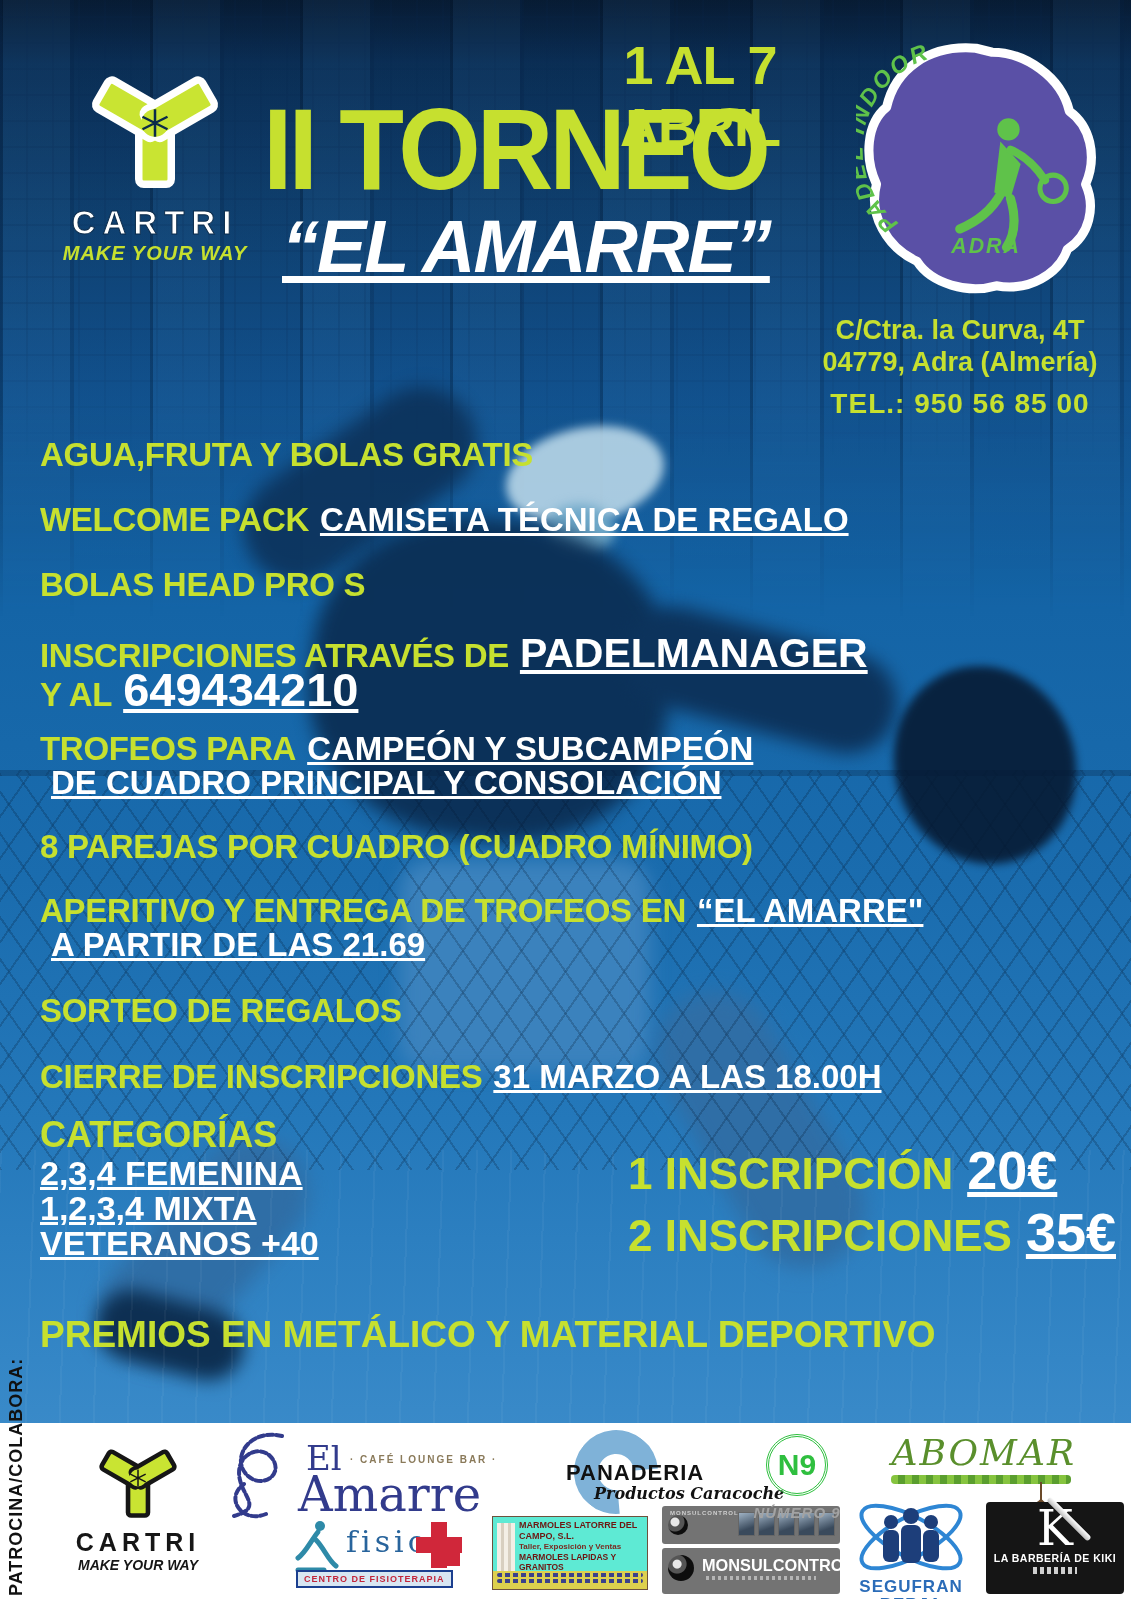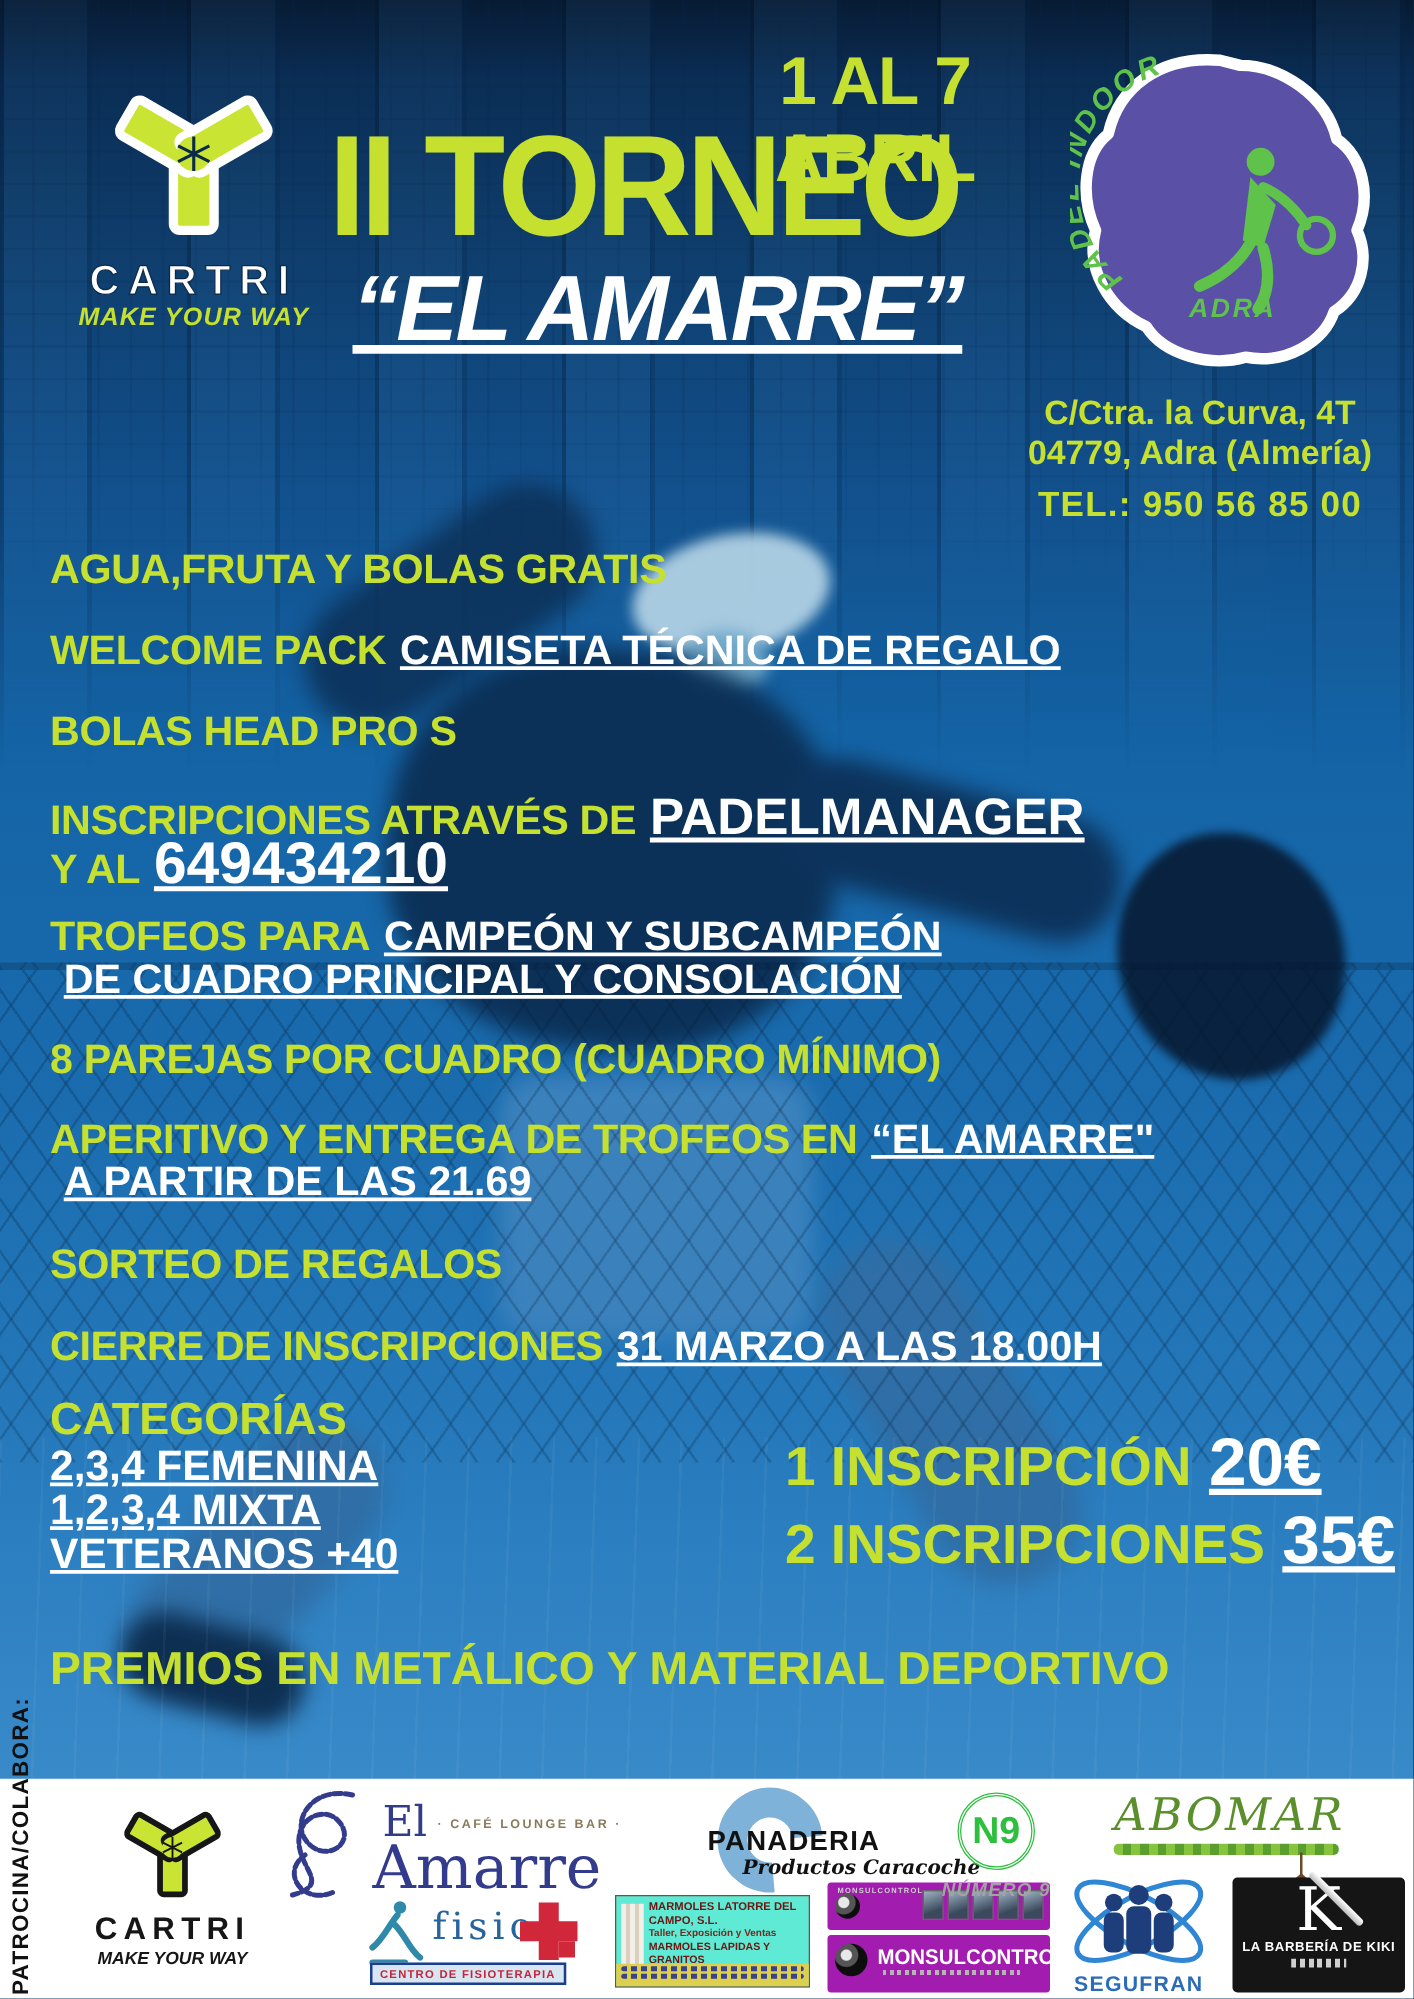--- a/index.html
+++ b/index.html
@@ -83,21 +83,21 @@
   .marm{left:492px;top:1516px;width:156px;height:74px;background:#5eead4;border:1px solid #6e523c;padding:3px 3px 0 26px;}
   .marm .col{position:absolute;left:4px;top:6px;width:18px;height:54px;
         background:linear-gradient(90deg,#f4efe6 0 4px,#d8cfc0 4px 7px,#f4efe6 7px 11px,#d8cfc0 11px 14px,#f4efe6 14px);}
   .marm .m1{font-size:9px;font-weight:900;color:#6e1612;line-height:11px;}
   .marm .m2{font-size:8px;font-weight:700;color:#7a2a20;line-height:10px;}
   .marm .m3{font-size:8.5px;font-weight:900;color:#6e1612;line-height:10px;}
   .marm .ystrip{position:absolute;left:0;bottom:0;width:154px;height:18px;background:#ddd04e;padding:2px 4px;}
   .marm .tln{height:4px;margin-bottom:2px;border-radius:2px;
         background:repeating-linear-gradient(90deg,rgba(30,40,150,.85) 0 5px,transparent 5px 8px);}
   .mon{left:662px;top:1506px;width:178px;}
-  .mon .bar{position:relative;background:#a21caf;border-radius:3px;width:178px;}
+  .mon .bar{position:relative;background:#737373;border-radius:3px;width:178px;}
   .mon .b1{height:38px;margin-bottom:4px;}
   .mon .b2{height:46px;}
   .mon .crescent{position:absolute;left:6px;top:7px;width:26px;height:26px;border-radius:50%;
         background:radial-gradient(circle at 35% 35%,#e8e8e8 0 4px,#555 5px 9px,#0d0d0d 10px);}
   .mon .tiny{position:absolute;left:8px;top:4px;font-size:6px;color:#cfcfcf;font-weight:700;letter-spacing:1px;}
   .mon .thumbs{position:absolute;right:5px;top:6px;display:flex;gap:3px;}
   .mon .thumbs div{width:17px;height:24px;background:linear-gradient(160deg,#9fb2c4,#3a4a5c 70%);border:1px solid #666;}
   .mon .mname{position:absolute;left:40px;top:8px;font-size:17px;font-weight:900;color:#fff;letter-spacing:0px;
         transform:scaleX(.96);transform-origin:left;}
   .mon .dots{position:absolute;left:44px;top:28px;width:110px;height:4px;

